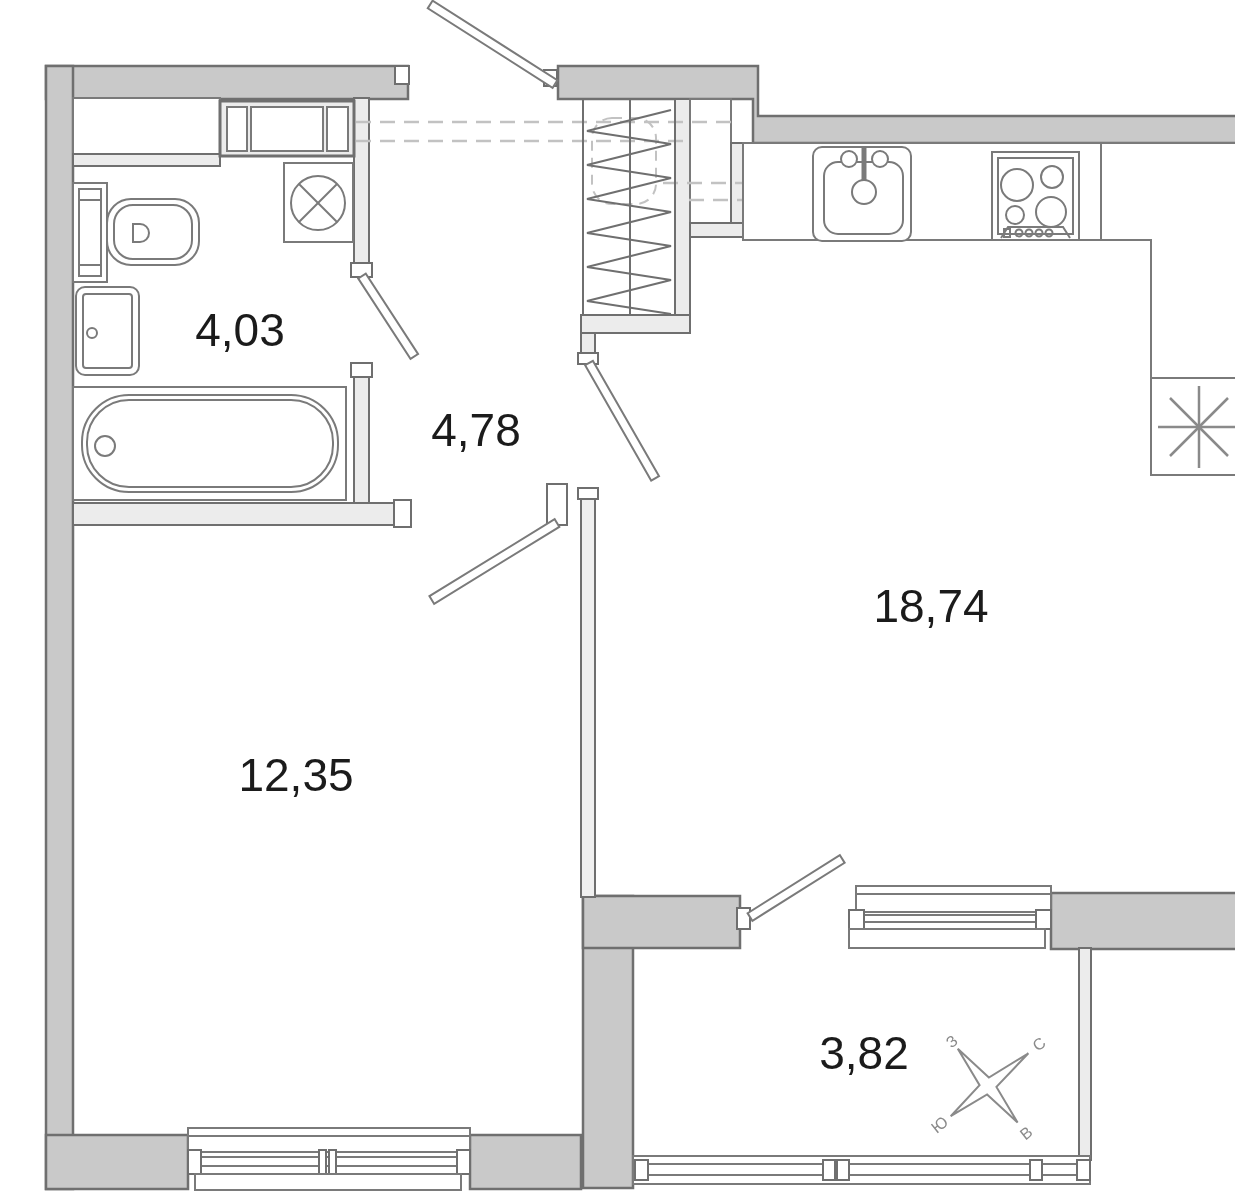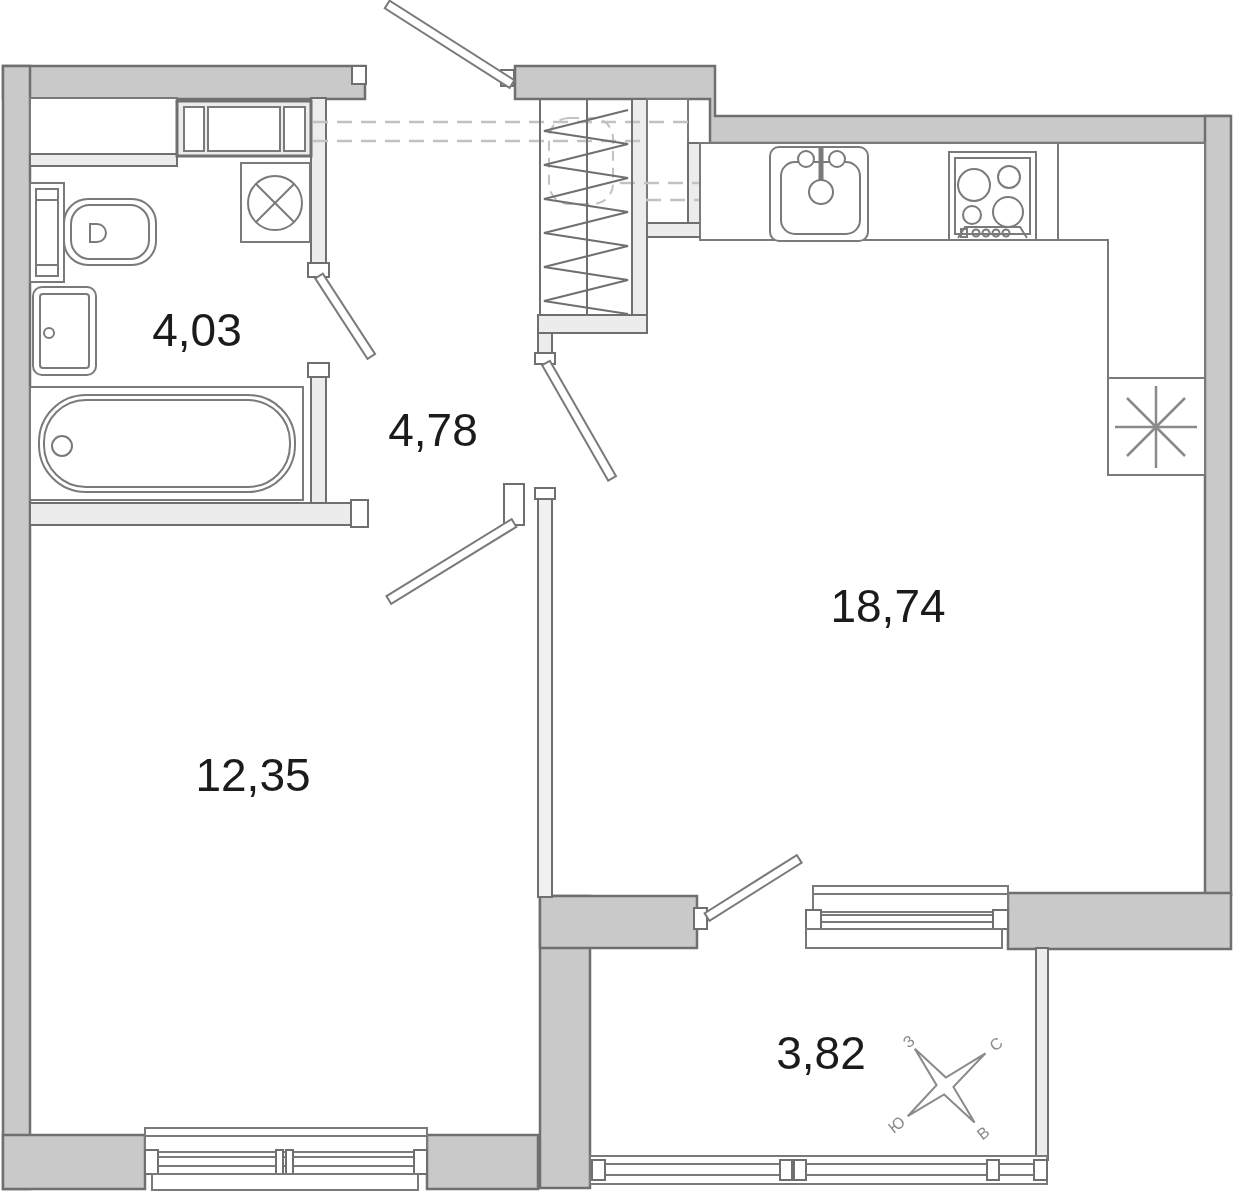--- a/index.html
+++ b/index.html
@@ -1,18 +1,19 @@
 <!DOCTYPE html>
 <html><head>
 <meta charset="utf-8">
 <style>
   html,body{margin:0;padding:0;background:#ffffff;}
   .plan-wrap{
     width:1088px;height:1191px;position:relative;background:#ffffff;
     font-family:"Liberation Sans", sans-serif;
+    margin-left:43px;
   }
   svg{display:block}
   .wall{fill:#c9c9c9;stroke:#6f6f6f;stroke-width:2.5;stroke-linejoin:miter;}
   .part{fill:#ececec;stroke:#6f6f6f;stroke-width:2;}
   .part-light{fill:#f0f0f0;stroke:#6f6f6f;stroke-width:2;}
   .jamb{fill:#ffffff;stroke:#6f6f6f;stroke-width:2;}
   .leaf{fill:#ffffff;stroke:#7a7a7a;stroke-width:2;}
   .fix{fill:#ffffff;stroke:#7a7a7a;stroke-width:2;}
   .fixl{fill:none;stroke:#7a7a7a;stroke-width:2;}
   .thin{fill:none;stroke:#6f6f6f;stroke-width:2;}

